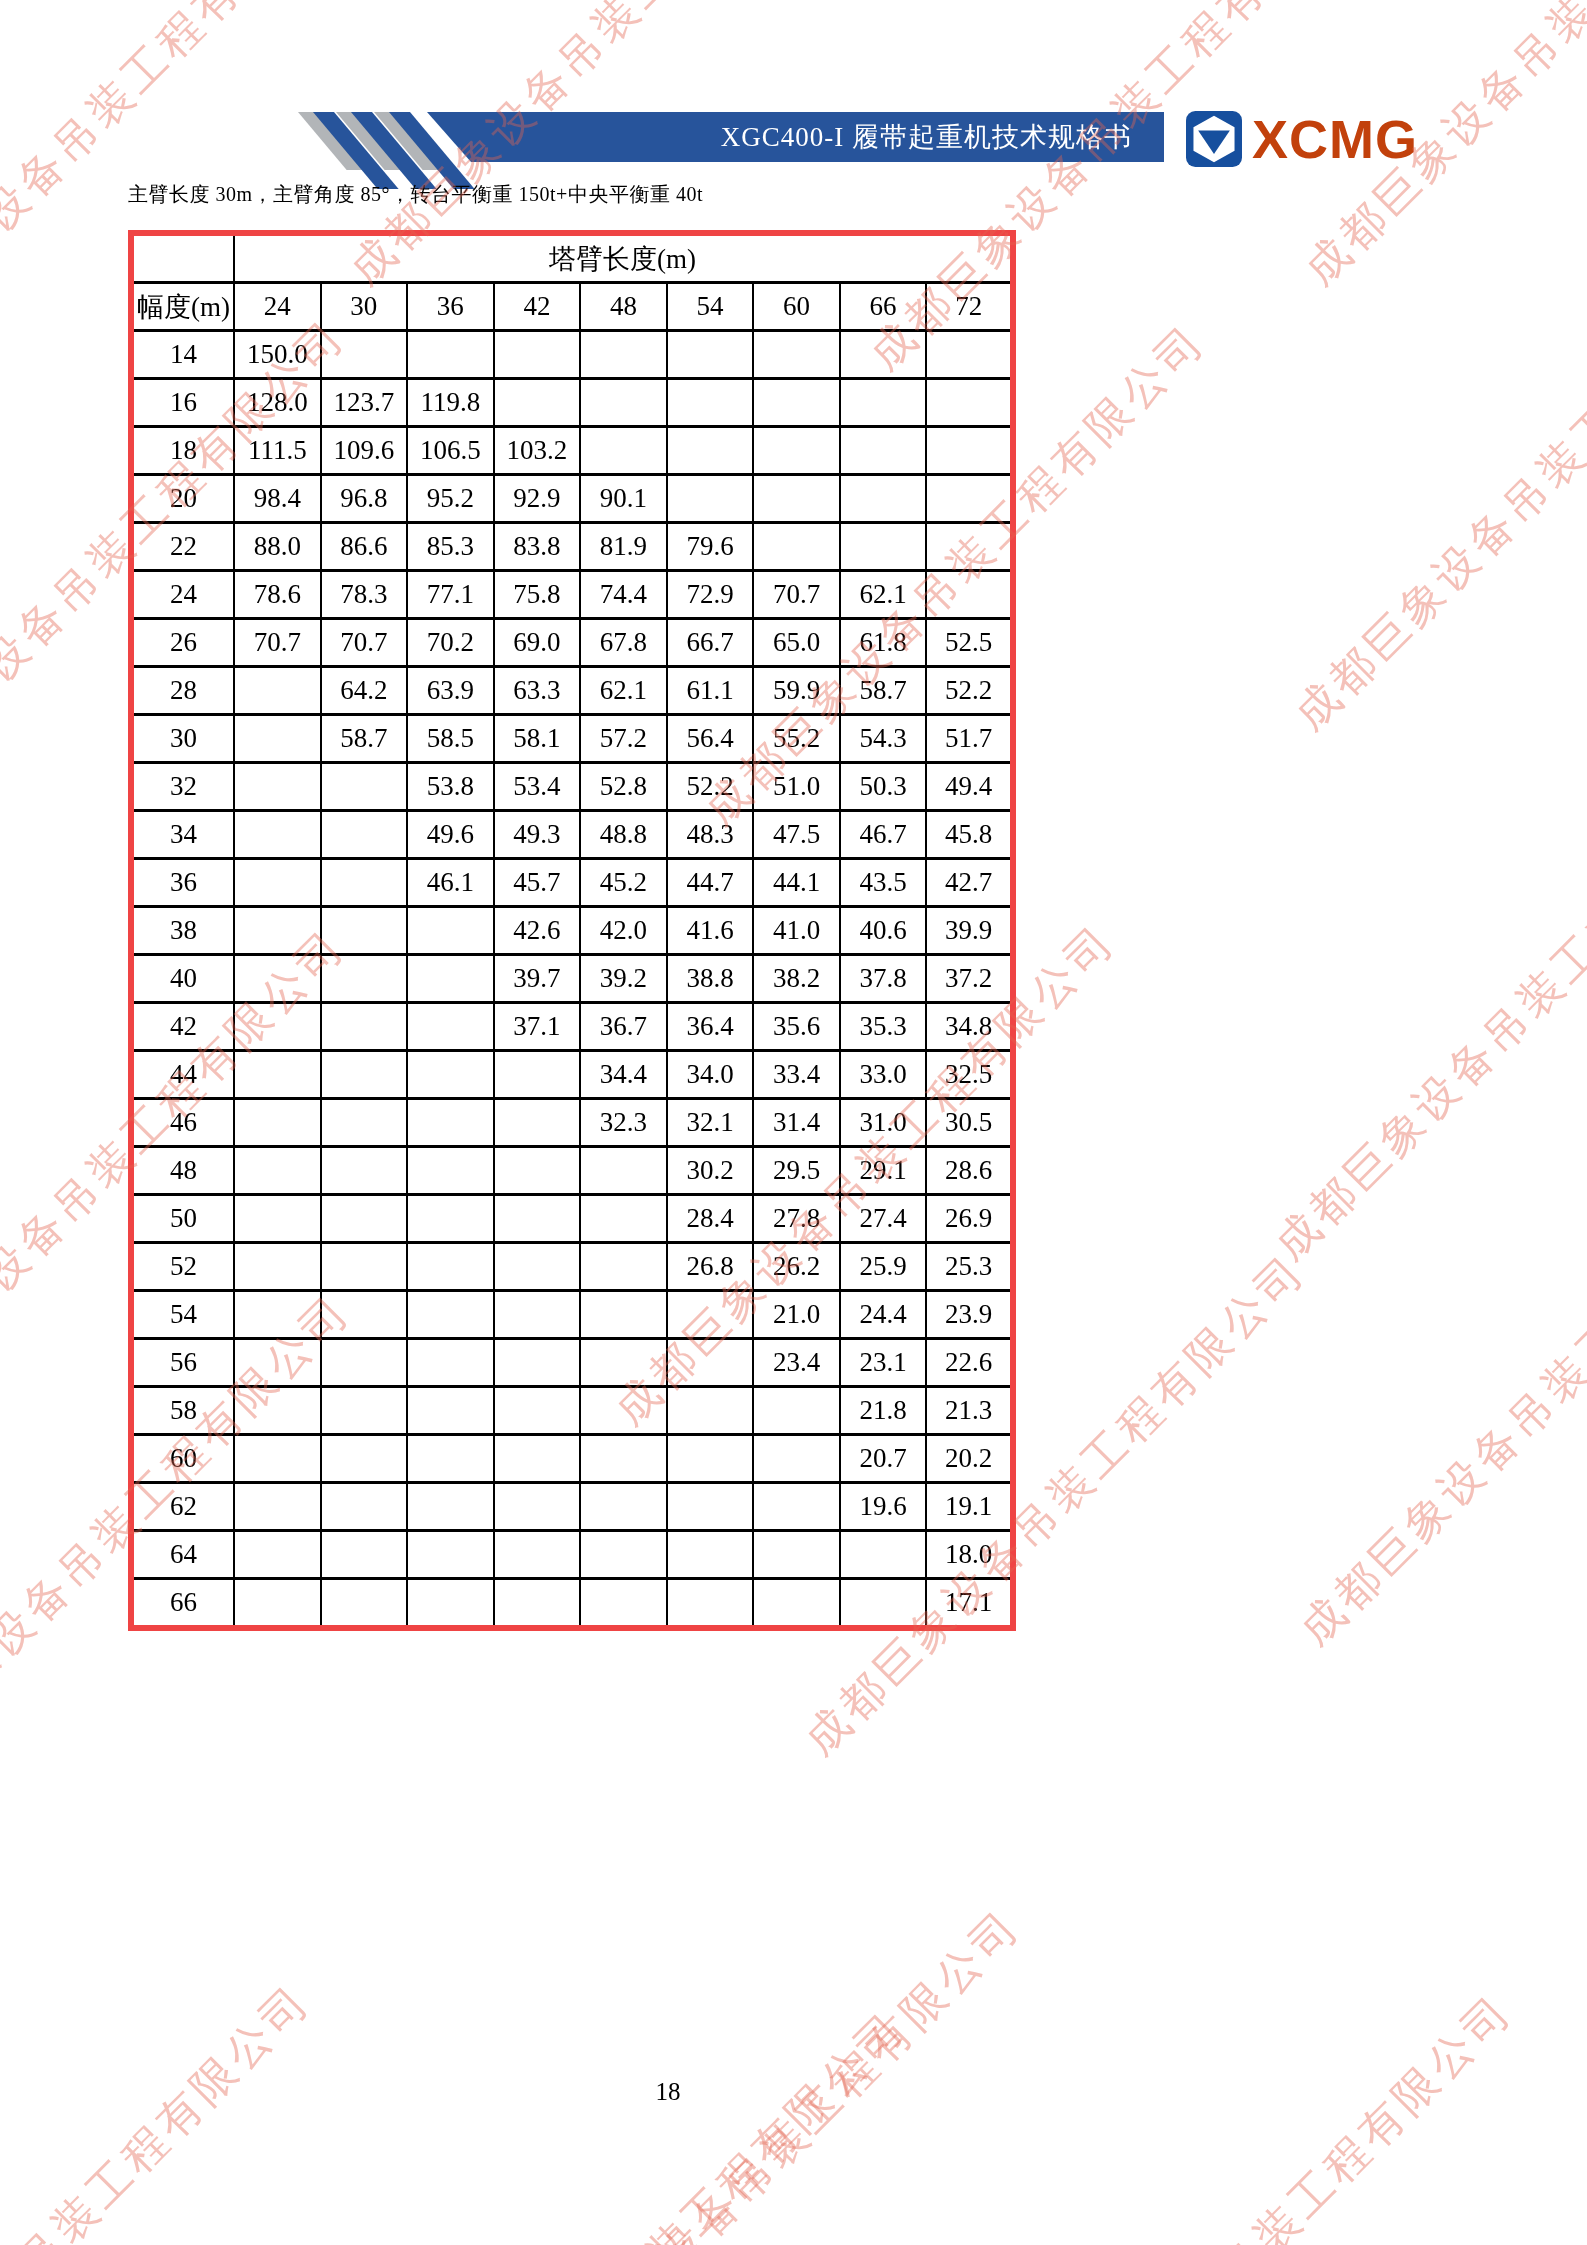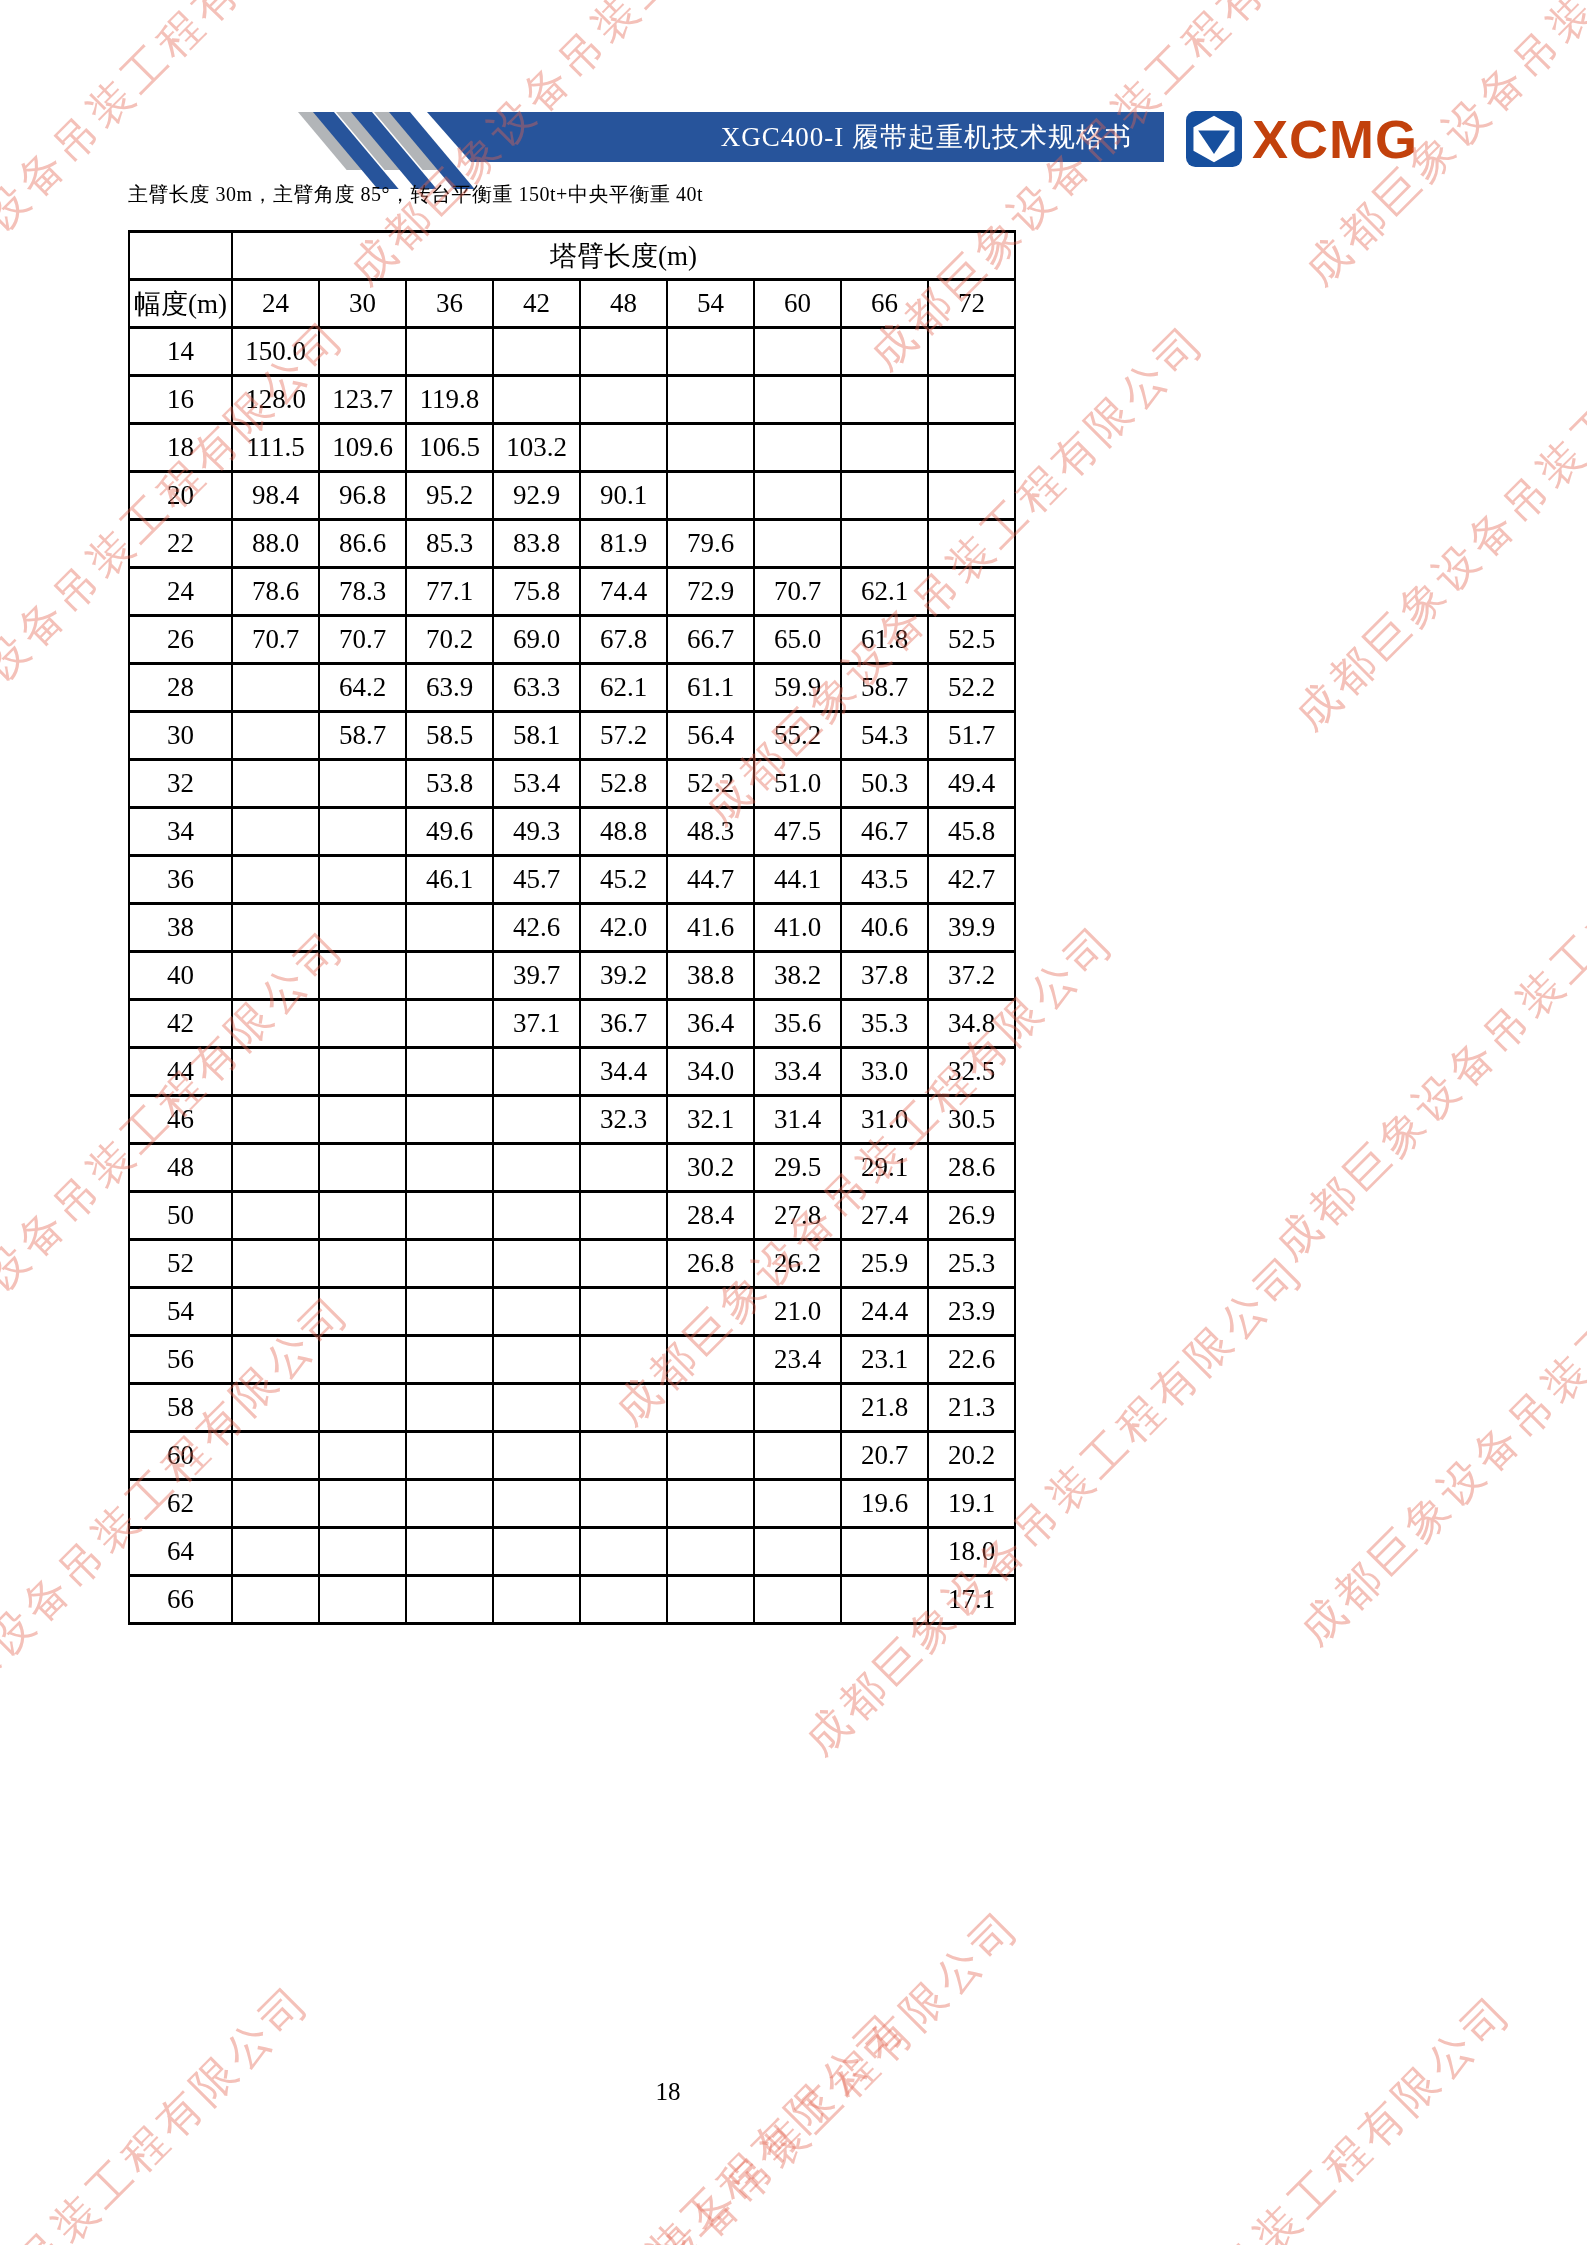--- a/index.html
+++ b/index.html
@@ -47,21 +47,21 @@
   }
   
   .caption{
     position:absolute;left:128px;top:181px;z-index:2;
     font-size:20px;letter-spacing:0.5px;
   }
   
   table.cap{
     position:absolute;left:128px;top:230px;z-index:2;
     width:888px;border-collapse:collapse;table-layout:fixed;
-    border:2px solid #ef4444;
+    border:6px solid #ef4444;
     background:transparent;
   }
   table.cap th,table.cap td{
     border:2px solid #000;
     border-top-width:3px;border-bottom-width:3px;
     height:45px;padding:0;
     text-align:center;vertical-align:middle;
     font-size:27px;font-weight:normal;
     font-family:"Liberation Serif","DejaVu Serif",serif;
     overflow:hidden;

